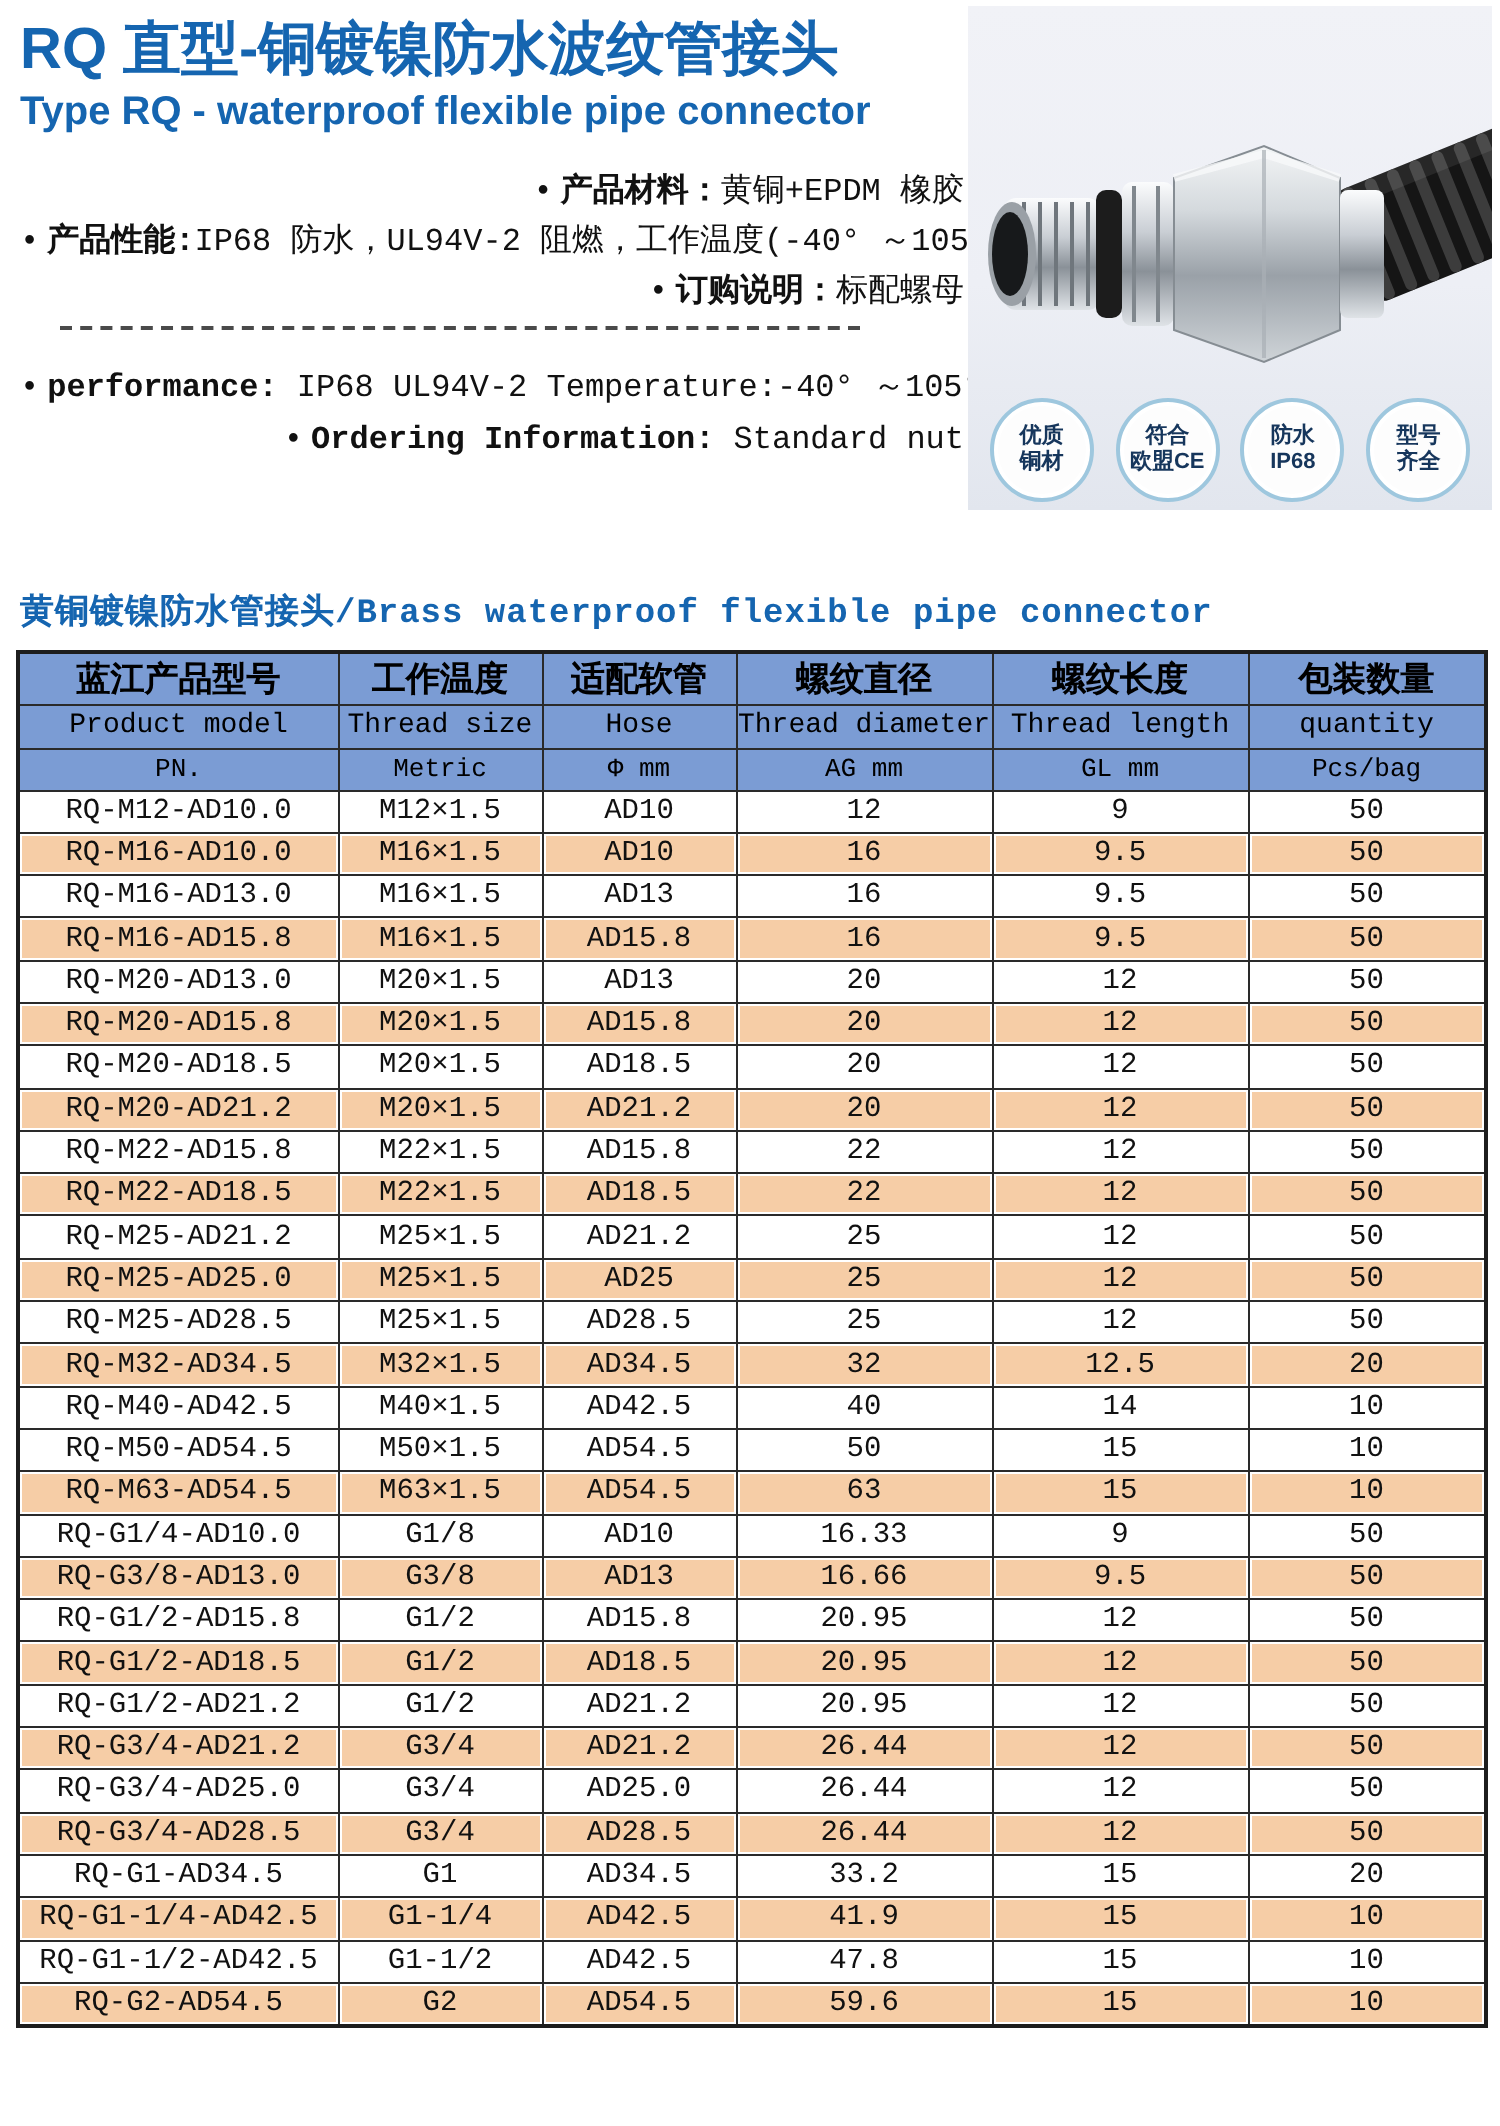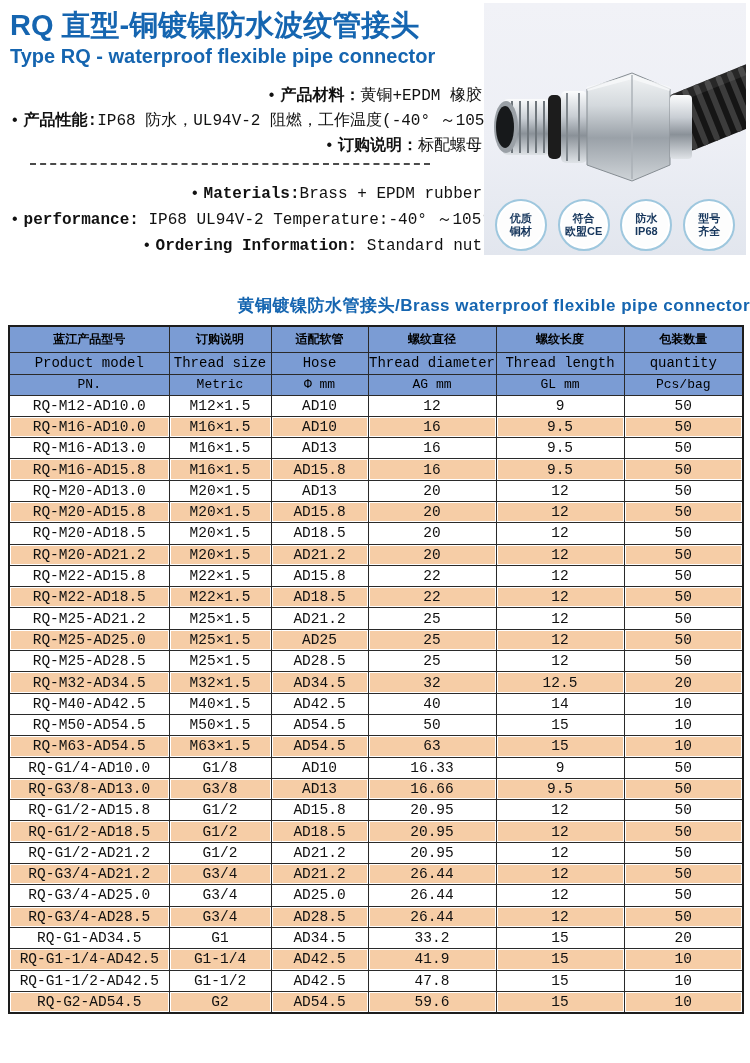--- a/index.html
+++ b/index.html
@@ -61,37 +61,36 @@
     box-shadow:0 0 0 2px #ffffff inset;
     display:flex;flex-direction:column;align-items:center;justify-content:center;
     color:var(--navy);font-size:11px;font-weight:bold;line-height:13px;
     text-align:center;
   }
 
   
   .section-title{
     color:var(--accent);font-size:17px;font-weight:bold;
     margin:6px 0 8px 10px;letter-spacing:0.5px;
-    font-family:Liberation Sans, sans-serif;
-    text-align:right;
+    font-family:Liberation Mono, monospace;
   }
 
   
   table{
     border-collapse:collapse;table-layout:fixed;
     margin-left:8px;width:734px;
     font-family:"Liberation Mono", monospace;
   }
   table, th, td{border:1px solid var(--grid);}
   table{border:2px solid #1d1d1d;}
   th{
     background:var(--header-bg);font-weight:bold;color:#000;
     text-align:center;vertical-align:middle;
   }
-  .hrow-cn th{font-size:12px;height:26px;font-family:"Liberation Sans", sans-serif;}
+  .hrow-cn th{font-size:17px;height:26px;font-family:"Liberation Sans", sans-serif;}
   .hrow-en th{font-size:14px;height:22px;font-weight:normal;}
   .hrow-u  th{font-size:13px;height:21px;font-weight:normal;}
   td{
     height:21.3px;text-align:center;vertical-align:middle;
     font-size:14.5px;padding:0;white-space:nowrap;
   }
   tr.alt td{background:var(--row-alt);box-shadow:inset 0 0 0 1px #ffffff;}
 </style>
 </head>
 <body>
@@ -105,21 +104,20 @@
 
       <ul class="bullets bullets-cn">
         <li><span class="b">•</span><span class="lbl">产品材料：</span><span>黄铜+EPDM 橡胶</span></li>
         <li><span class="b">•</span><span class="lbl">产品性能:</span><span>IP68 防水，UL94V-2 阻燃，工作温度(-40° ～105° )</span></li>
         <li><span class="b">•</span><span class="lbl">订购说明：</span><span>标配螺母</span></li>
       </ul>
 
       <div class="dashes"></div>
 
       <ul class="bullets bullets-en">
-        <li><span class="b">•</span><span class="lbl">Materials:</span><span>Brass + EPDM rubber</span></li>
         <li><span class="b">•</span><span class="lbl">performance:</span><span> IP68 UL94V-2 Temperature:-40° ～105°</span></li>
         <li><span class="b">•</span><span class="lbl">Ordering Information:</span><span> Standard nut</span></li>
       </ul>
     </div>
 
     <div class="photo">
       <svg width="262" height="252" viewBox="0 0 262 252">
         <defs>
           <linearGradient id="metalV" x1="0" y1="0" x2="0" y2="1">
             <stop offset="0" stop-color="#fbfcfd"></stop>
@@ -201,21 +199,21 @@
       <col style="width:160px">
         <col style="width:102px">
         <col style="width:97px">
       <col style="width:128px">
         <col style="width:128px">
         <col style="width:119px">
     </colgroup>
     <thead>
       <tr class="hrow-cn">
         <th>蓝江产品型号</th>
-        <th>订购说明</th>
+        <th>工作温度</th>
         <th>适配软管</th>
         <th>螺纹直径</th>
         <th>螺纹长度</th>
         <th>包装数量</th>
       </tr>
       <tr class="hrow-en">
         <th>Product model</th>
         <th>Thread size</th>
         <th>Hose</th>
         <th>Thread diameter</th>

